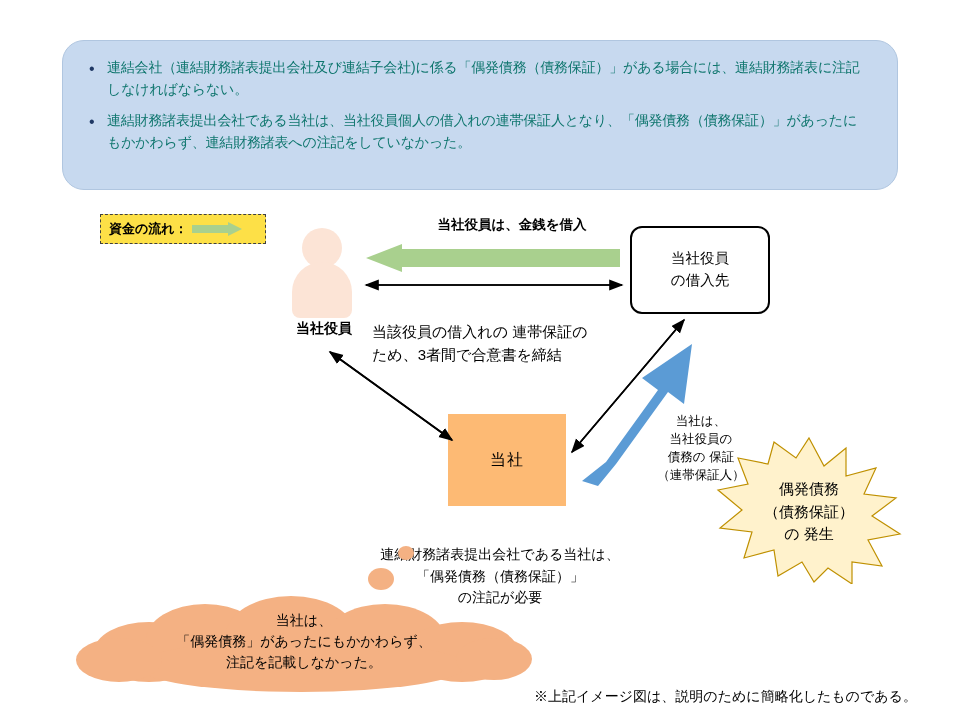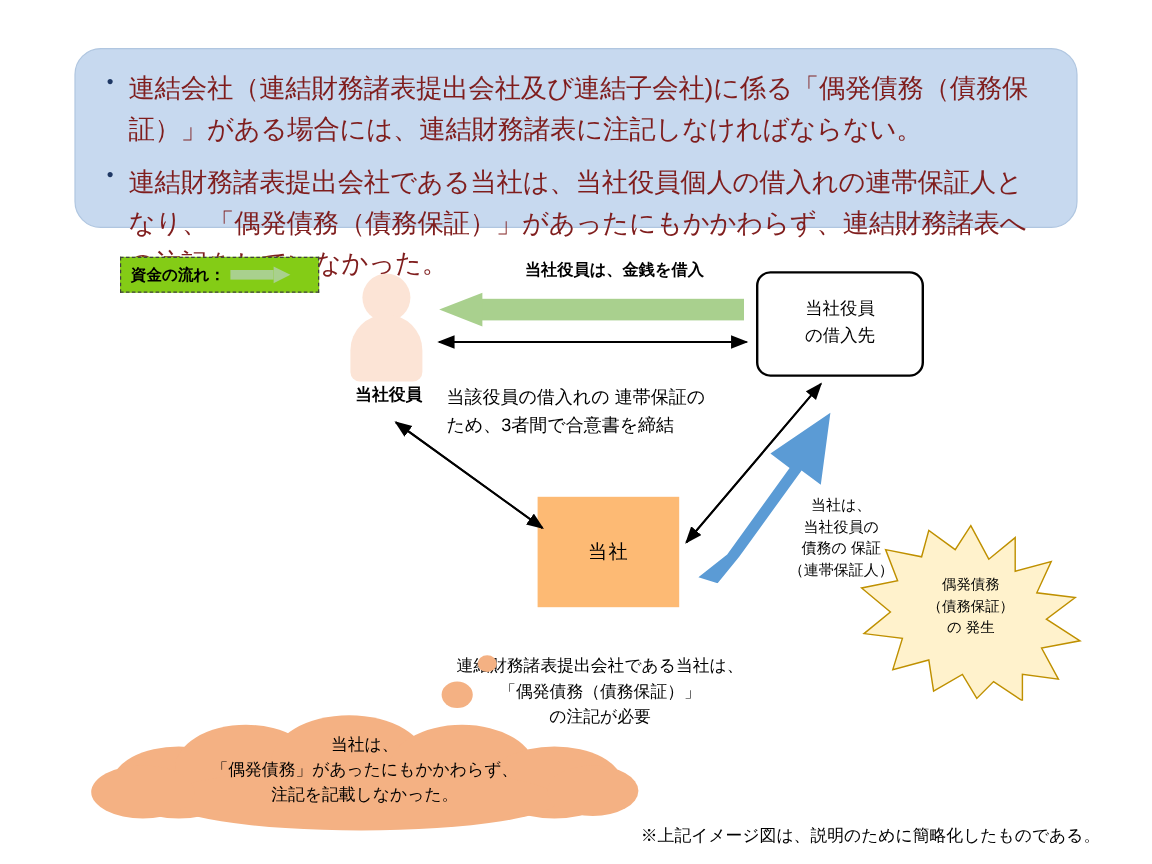--- a/index.html
+++ b/index.html
@@ -37,23 +37,23 @@
   }
   #top-box ul {
     margin: 0;
     padding: 0;
     list-style: none;
   }
   #top-box li {
     position: relative;
     padding-left: 18px;
     margin-bottom: 10px;
-    font-size: 22px;
+    font-size: 14px;
     line-height: 1.55;
-    color: #7f1d1d;
+    color: #0f766e;
     letter-spacing: -0.2px;
   }
   #top-box li:before {
     content: "\2022";
     position: absolute;
     left: 0;
     top: 0;
     font-size: 16px;
     color: #1f3864;
   }
@@ -62,21 +62,21 @@
   #legend {
     left: 100px;
     top: 214px;
     width: 166px;
     height: 30px;
     border: 1.4px dashed #404040;
     box-sizing: border-box;
     display: flex;
     align-items: center;
     padding-left: 8px;
-    background: #84cc16;
+    background: #fde047;
     font-family: Liberation Serif, serif;
   }
   #legend .legend-label {
     font-size: 13px;
     font-weight: bold;
     color: #000;
     white-space: nowrap;
   }
   #legend .legend-arrow {
     margin-left: 4px;
@@ -239,21 +239,21 @@
     left: 716px;
     top: 436px;
     width: 186px;
     height: 148px;
   }
   #star .star-label {
     position: absolute;
     left: 0; top: 42px;
     width: 186px;
     text-align: center;
-    font-size: 12px;
+    font-size: 15px;
     line-height: 1.5;
   }
 
   
   #cloud {
     left: 76px;
     top: 588px;
     width: 456px;
     height: 112px;
   }

